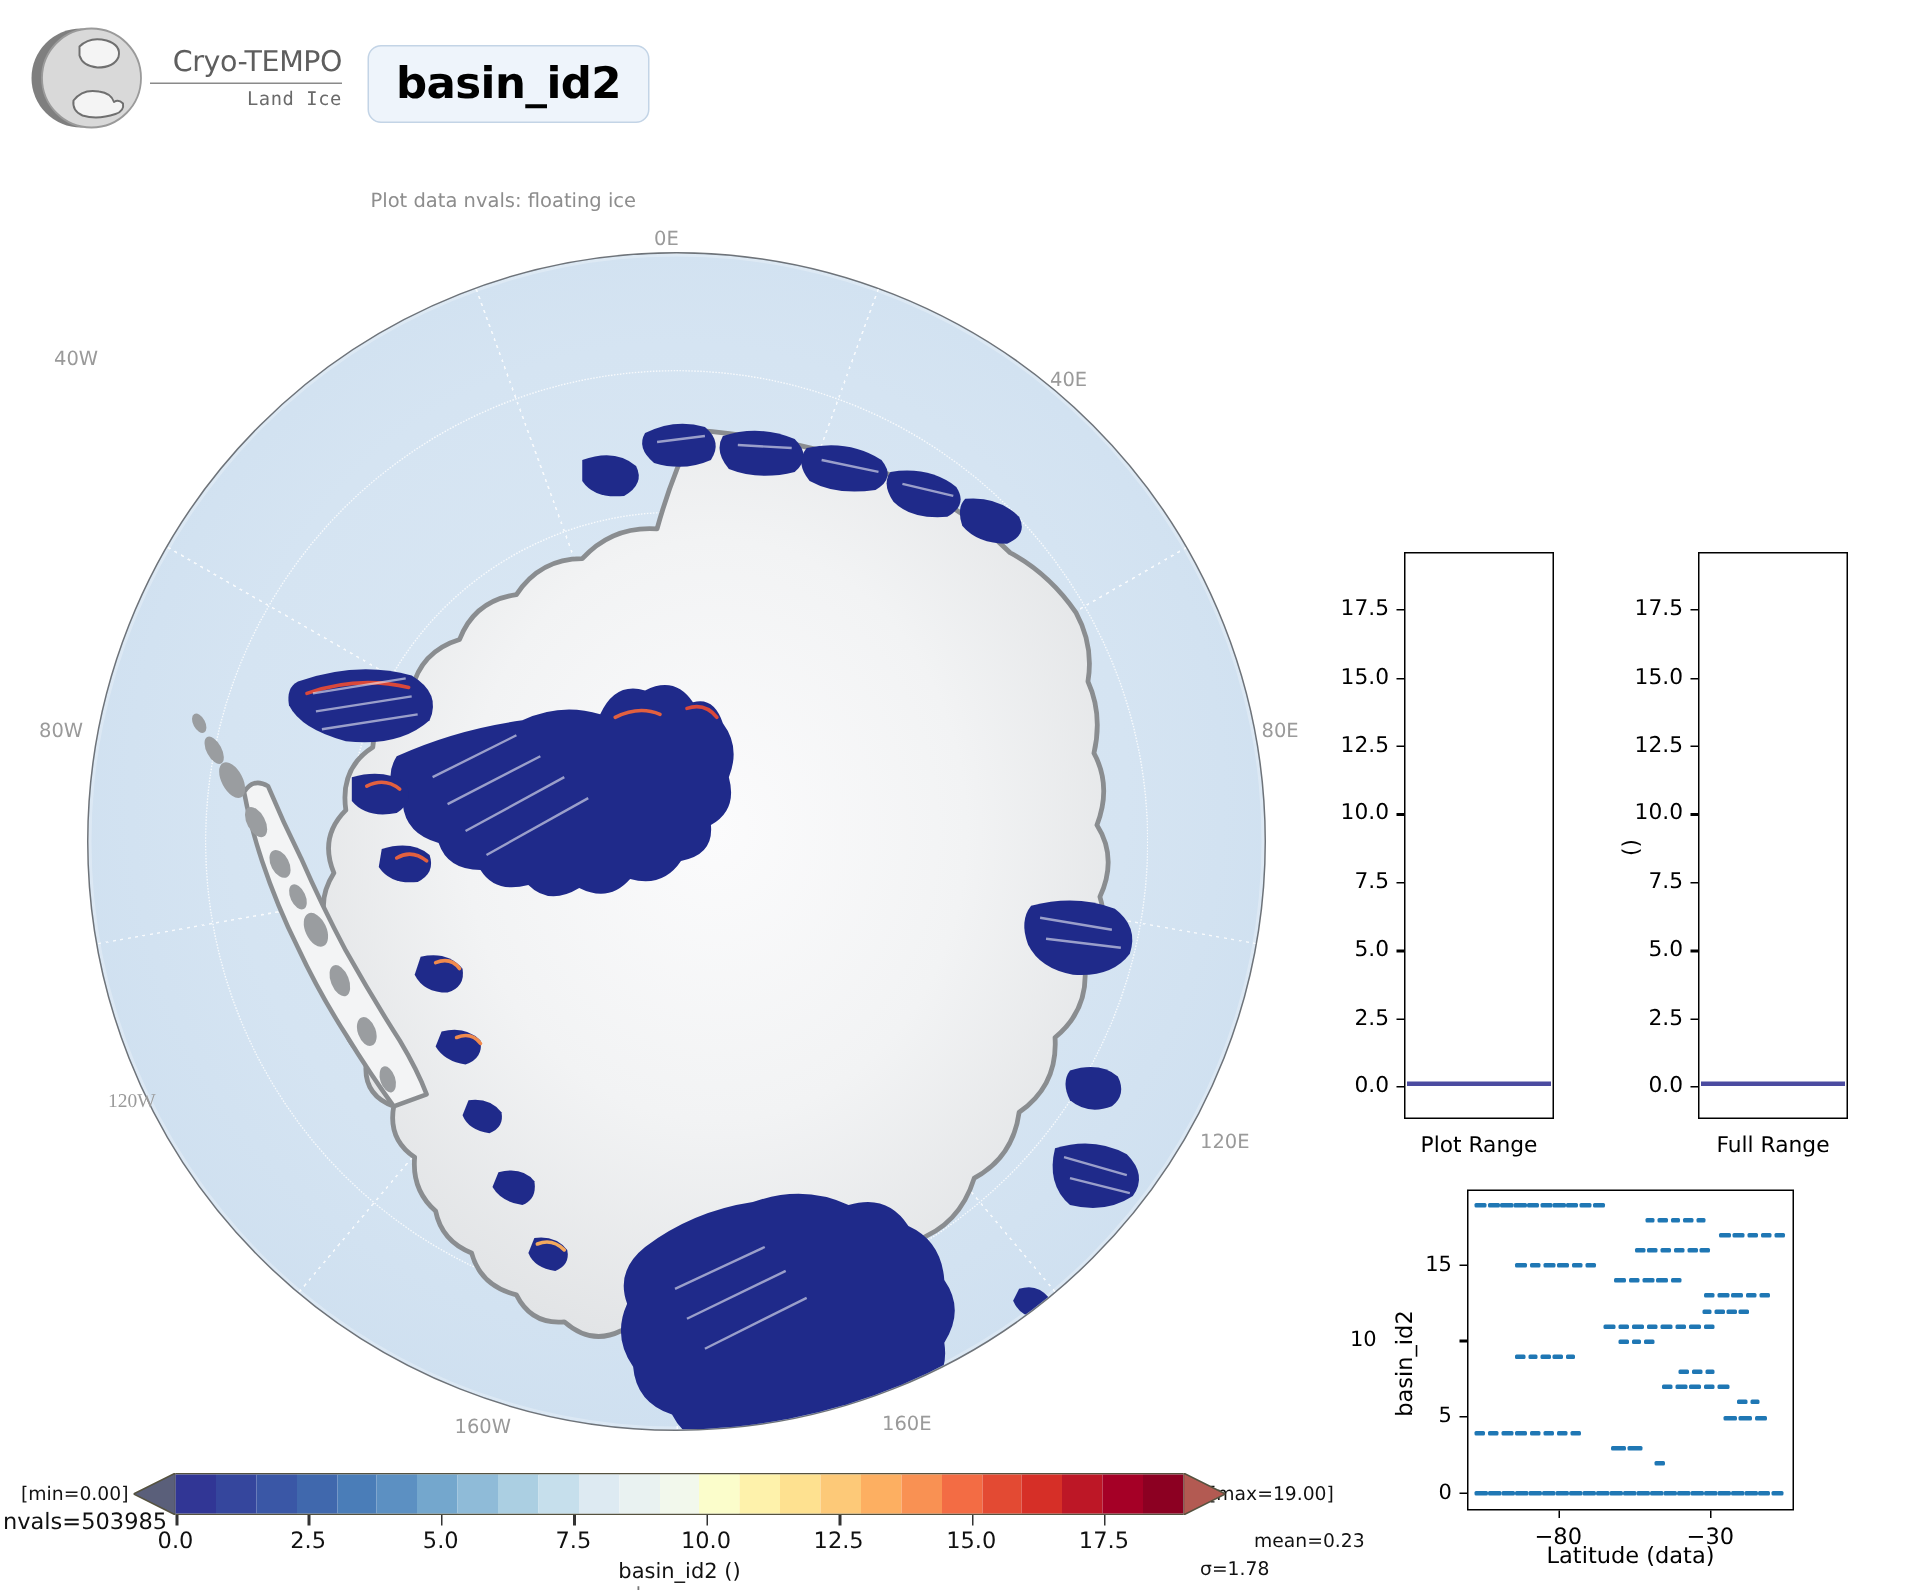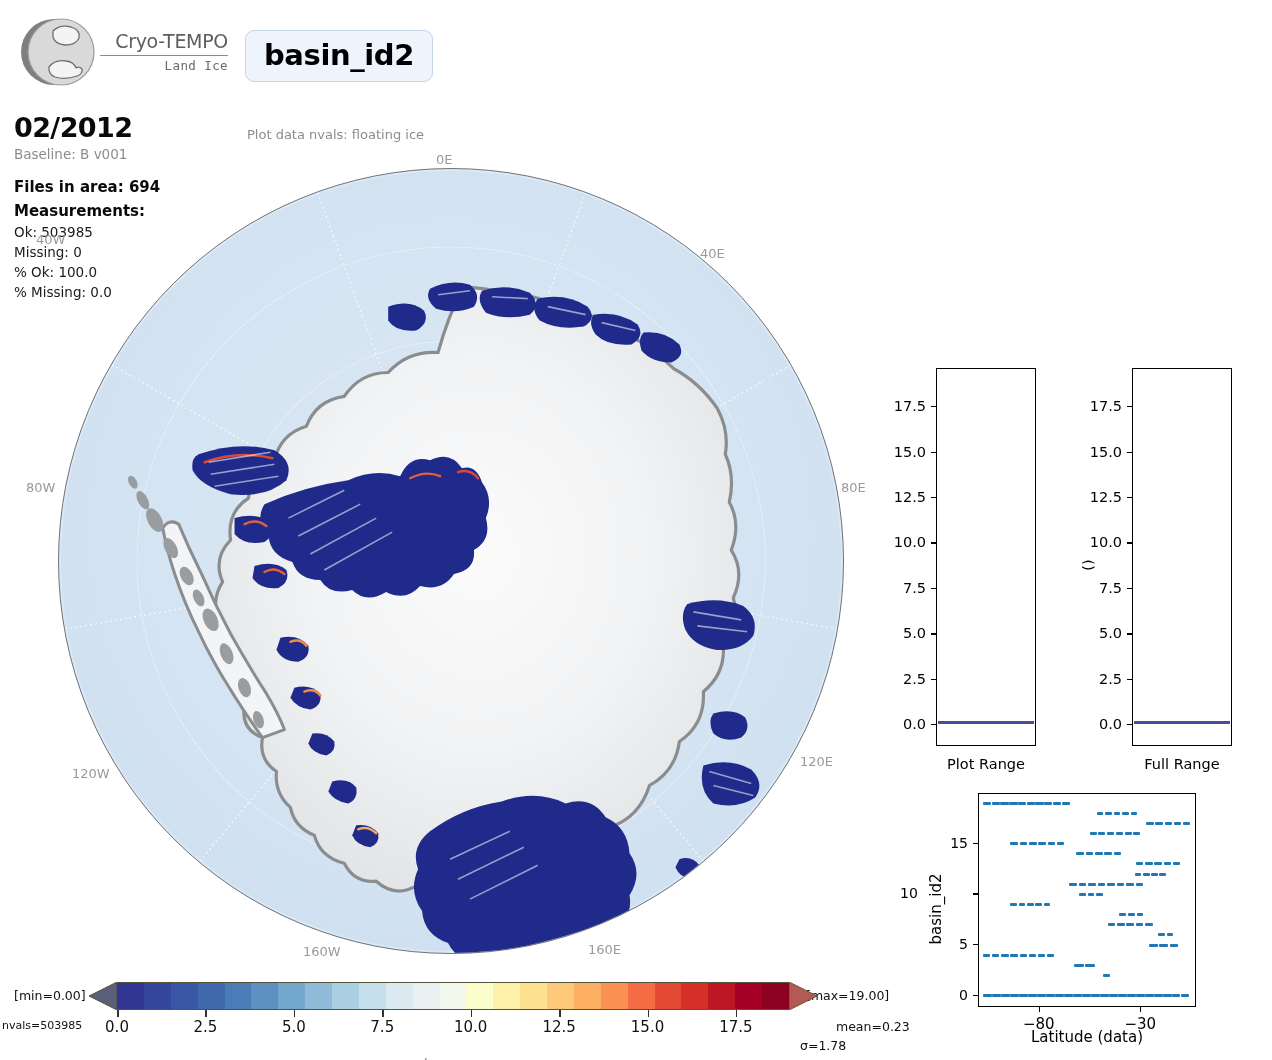--- a/index.html
+++ b/index.html
@@ -85,21 +85,21 @@
   #cbar-body .seg { flex: 1 1 0; height: 100%; }
   #cbar-body { border-top: 1px solid #55523f; border-bottom: 1px solid #55523f; }
   .cbar-arrow { position: absolute; top: 4px; width: 28px; height: 28px; }
   #cbar-arrow-l { left: 89px; }
   #cbar-arrow-r { left: 789px; }
   #cbar-ticks { position: absolute; left: 117px; top: 32px; width: 672px; height: 8px; }
   #cbar-ticks .tk { position: absolute; top: 0; width: 1.5px; height: 7px; background: #333; }
   #cbar-ticklabels { position: absolute; left: 117px; top: 40px; width: 672px; height: 20px; }
   #cbar-ticklabels span { position: absolute; top: 0; transform: translateX(-50%); font-size: 15px; color: #111; }
   #cbar-axlabel { position: absolute; left: 117px; top: 62px; width: 672px; text-align: center; font-size: 14px; color: #111; }
-  #cbar-nvals { position: absolute; left: 2px; top: 41px; font-size: 11px; color: #111; text-align: right; }
+  #cbar-nvals { position: absolute; left: 2px; top: 27px; font-size: 15px; color: #111; text-align: right; }
   #cbar-mean  { position: absolute; left: 800px; top: 41px; font-size: 12.5px; color: #111; margin-left: 36px; }
   #cbar-sigma { position: absolute; left: 800px; top: 60px; font-size: 12.5px; color: #111; }
 
   
   .boxpanel { position: absolute; }
   .box-axes { position: absolute; border: 1.1px solid #000; background: #fff; }
   .box-ytick { position: absolute; right: 100%; width: 5px; height: 1.2px; background: #000; }
   .box-yticklabel { position: absolute; right: 100%; margin-right: 8px; transform: translateY(-50%); font-size: 14.5px; color: #000; white-space: nowrap; }
   .box-xlabel { position: absolute; left: 0; width: 100%; text-align: center; font-size: 14.5px; color: #000; }
   .box-bar { position: absolute; height: 3px; background: #4b4ba0; }
@@ -127,30 +127,20 @@
       <path d="M33 17 Q40 10 51 13 Q61 16 59 24 Q56 31 45 31 Q35 30 33 23 Z" fill="#f4f4f4" stroke="#6f6f6f" stroke-width="1.3" stroke-linejoin="round"></path>
       <path d="M29 53 Q35 45 46 47 Q54 48 56 54 Q59 52 62 55 Q63 60 57 62 Q45 66 35 63 Q28 60 29 53 Z" fill="#f4f4f4" stroke="#6f6f6f" stroke-width="1.3" stroke-linejoin="round"></path>
     </svg>
     <div id="logo-text">
       <div id="logo-title">Cryo-TEMPO</div>
       <div id="logo-rule"></div>
       <div id="logo-sub">Land Ice</div>
     </div>
   </div>
 
-  <div id="info">
-    <div class="info-date">02/2012</div>
-    <div class="info-baseline">Baseline: B v001</div>
-    <div class="info-strong">Files in area: 694</div>
-    <div class="info-strong2">Measurements:</div>
-    <div class="info-line">Ok: 503985</div>
-    <div class="info-line">Missing: 0</div>
-    <div class="info-line">% Ok: 100.0</div>
-    <div class="info-line">% Missing: 0.0</div>
-  </div>
 
   <div id="badge">basin_id2</div>
   <div id="mask-sub">Plot data nvals: floating ice</div>
 
   <div id="map">
     <div id="map-disc">
       <div id="graticules">
           <div class="graticule-circle" style="width: 235.8px; height: 235.8px;"></div>
           <div class="graticule-circle" style="width: 440.16px; height: 440.16px;"></div>
           <div class="graticule-circle" style="width: 628.8px; height: 628.8px;"></div>
@@ -292,21 +282,21 @@
 
     </div>
   </div>
   <div id="lon-labels">
       <div class="lon-label" style="left: 436px; top: 152px;">0E</div>
       <div class="lon-label" style="left: 700px; top: 246px;">40E</div>
       <div class="lon-label" style="left: 841px; top: 480px;">80E</div>
       <div class="lon-label" style="left: 800px; top: 754px;">120E</div>
       <div class="lon-label" style="left: 588px; top: 942px;">160E</div>
       <div class="lon-label" style="left: 303px; top: 944px;">160W</div>
-      <div class="lon-label" style="left: 72px; top: 766px;">120W</div>
+      <div class="lon-label" style="left: 72px; top: 726px; font-family: Liberation Serif, serif;">120W</div>
       <div class="lon-label" style="left: 26px; top: 480px;">80W</div>
       <div class="lon-label" style="left: 36px; top: 232px;">40W</div>
     </div>
 
   <div class="boxpanel" id="boxpanel-0" style="left:880px; top:360px; width:200px; height:410px;">
       <div class="box-axes" style="left: 56px; top: 8px; width: 100px; height: 378px;"></div>
       <div class="box-ytick" style="left: 51px; top: 364.192px; position: absolute; right: auto;"></div>
       <div class="box-yticklabel" style="position: absolute; right: auto; left: 0px; width: 46px; text-align: right; top: 364.192px;">0.0</div>
       <div class="box-ytick" style="left: 51px; top: 318.76px; position: absolute; right: auto;"></div>
       <div class="box-yticklabel" style="position: absolute; right: auto; left: 0px; width: 46px; text-align: right; top: 318.76px;">2.5</div>
@@ -525,18 +515,19 @@
     <div id="cbar-ticklabels">
         <span style="left: 0px;">0.0</span>
         <span style="left: 88.4211px;">2.5</span>
         <span style="left: 176.842px;">5.0</span>
         <span style="left: 265.263px;">7.5</span>
         <span style="left: 353.684px;">10.0</span>
         <span style="left: 442.105px;">12.5</span>
         <span style="left: 530.526px;">15.0</span>
         <span style="left: 618.947px;">17.5</span>
       </div>
+    <div id="cbar-axlabel">basin_id2 ()</div>
     <div id="cbar-nvals">nvals=503985</div>
     <div id="cbar-mean">mean=0.23</div>
     <div id="cbar-sigma">σ=1.78</div>
   </div>
 
 </div>
 
 </body></html>

